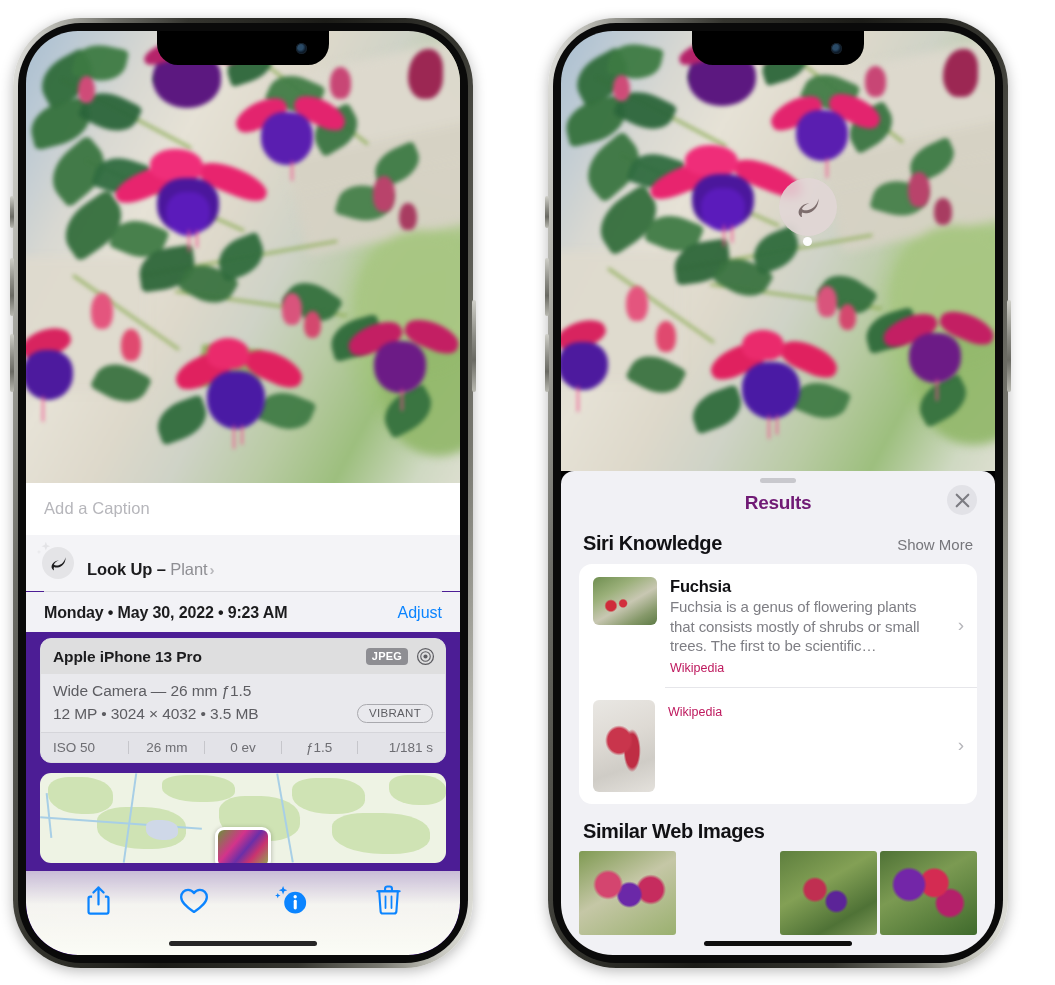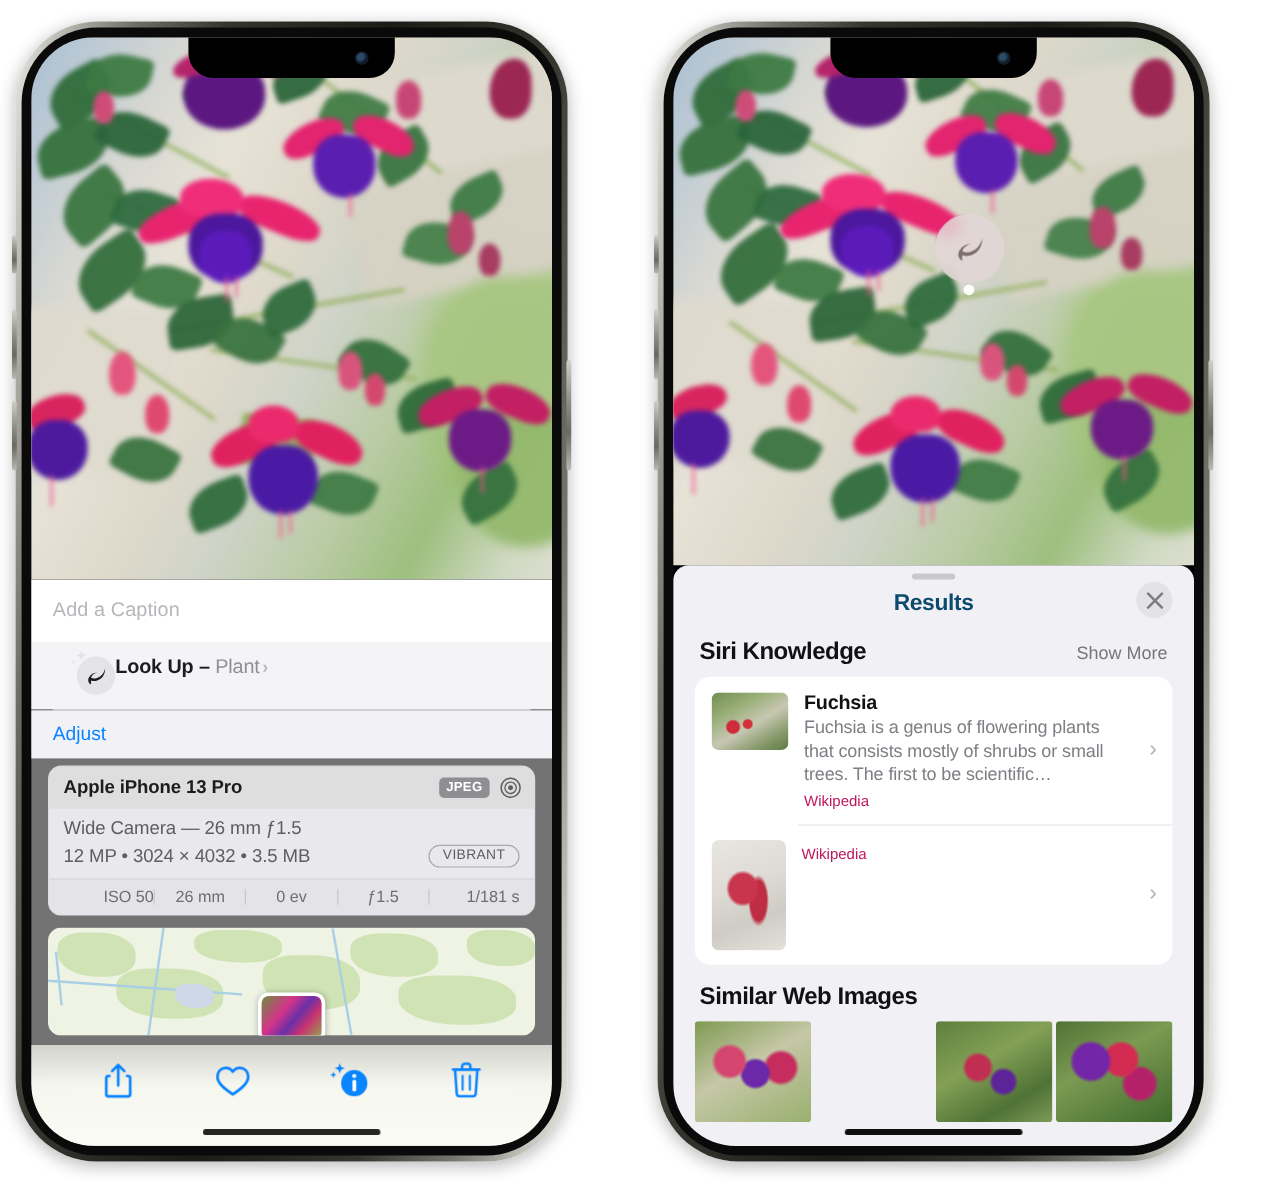--- a/index.html
+++ b/index.html
@@ -86,31 +86,31 @@
   .fl .cor { position: absolute; border-radius: 48% 48% 56% 56%; }
   .fl .stam { position: absolute; width: 2px; border-radius: 1px; background: #f2578f; opacity:.9;}
   .bud { position: absolute; border-radius: 50% 50% 42% 42%; }
 
   .blurlayer { position:absolute; inset:0; filter: blur(2.2px); }
   .blurlayer.soft { filter: blur(5px); }
 
   
   .info-sheet {
     position: absolute; left: 0; right: 0; bottom: 0;
-    background: #737373;
+    background: #4c1d95;
     display: flex; flex-direction: column;
   }
   .caption-row {
     background: #ffffff; padding: 16px 18px 17px 18px;
     font-size: 16.5px; color: #b6b6bb; letter-spacing: .1px;
   }
   .lookup-row {
     background: #f4f4f7;
-    display: flex; align-items: flex-start; 
-    padding: 12px 18px 12px 38px;
+    display: flex; align-items: flex-end; gap: 13px;
+    padding: 12px 18px 12px 16px;
     position: relative;
   }
   .leaf-badge {
     width: 32px; height: 32px; border-radius: 50%;
     background: #e4e4e7;
     display: flex; align-items: center; justify-content: center;
     position: relative; flex: 0 0 auto;
   }
   .sparkles { position: absolute; left: -9px; top: -7px; width: 22px; height: 22px; }
   .lookup-label { font-size: 16.5px; font-weight: 700; color: #1c1c1e; letter-spacing: -.1px; }
@@ -147,21 +147,21 @@
   .vibrant-chip {
     border:1px solid #a9a9ae; border-radius: 11px; color:#5d5d62;
     font-size: 11.5px; padding: 2px 11px 3px 11px; letter-spacing:.3px;
   }
   .exif-row {
     display:flex; align-items:center; background:#e3e3e8;
     border-top:1px solid #d5d5da; padding: 7px 12px;
     font-size: 13.5px; color:#6d6d72;
   }
   .exif-cell { flex:1; text-align:center; }
-  .exif-cell:first-child { text-align:right; }
+  .exif-cell:first-child { text-align:left; }
   .exif-cell:last-child { text-align:right; }
   .exif-sep { width:1px; height:13px; background:#c6c6cb; }
 
   
   .map-wrap { margin: 10px 14px 0 14px; border-radius: 11px; overflow:hidden; height: 90px; position:relative; }
   .map-canvas { position:absolute; inset:0; background:#eef3e4; }
   .map-green { position:absolute; background:#cfe3b4; border-radius: 32% 48% 38% 52%; }
   .map-road  { position:absolute; background:#a8cfe6; }
   .map-pin {
     position:absolute; left:50%; transform:translateX(-50%); bottom:-6px;
@@ -185,21 +185,21 @@
 
   
   .results-sheet {
     position:absolute; left:0; right:0; bottom:0;
     background:#f1f1f5;
     border-radius: 13px 13px 0 0;
     display:flex; flex-direction:column;
   }
   .grabber { width:36px; height:5px; border-radius:3px; background:#c8c8cd; margin: 7px auto 0 auto; }
   .res-head { position:relative; padding: 9px 0 14px 0; }
-  .res-title { text-align:center; font-size:19px; font-weight:700; color:#0c4a6e; letter-spacing:-.3px; }
+  .res-title { text-align:center; font-size:19px; font-weight:700; color:#701a75; letter-spacing:-.3px; }
   .close-btn {
     position:absolute; right:18px; top:2px; width:30px; height:30px; border-radius:50%;
     background:#e2e2e7; display:flex; align-items:center; justify-content:center;
   }
   .sec-head {
     display:flex; align-items:baseline; justify-content:space-between;
     padding: 4px 22px 9px 22px;
   }
   .sec-title { font-size:20px; font-weight:700; color:#111114; letter-spacing:-.4px; }
   .sec-action { font-size:15px; color:#76767b; }
@@ -400,20 +400,21 @@
             <span>Look Up</span>
             <span>–</span>
             <span class="sub">Plant</span><span class="chev-sm">›</span>
           </div>
         </div>
 
         <div class="hairline"></div>
 
         <div class="date-block">
           <div class="date-line">
+            <div class="date-text">Monday • May 30, 2022 • 9:23 AM</div>
             <div class="adjust-link">Adjust</div>
           </div>
         </div>
 
         <div class="cam-card">
           <div class="cam-head">
             <div class="cam-model">Apple iPhone 13 Pro</div>
             <div class="cam-head-right">
               <div class="fmt-chip">JPEG</div>
               <span>

